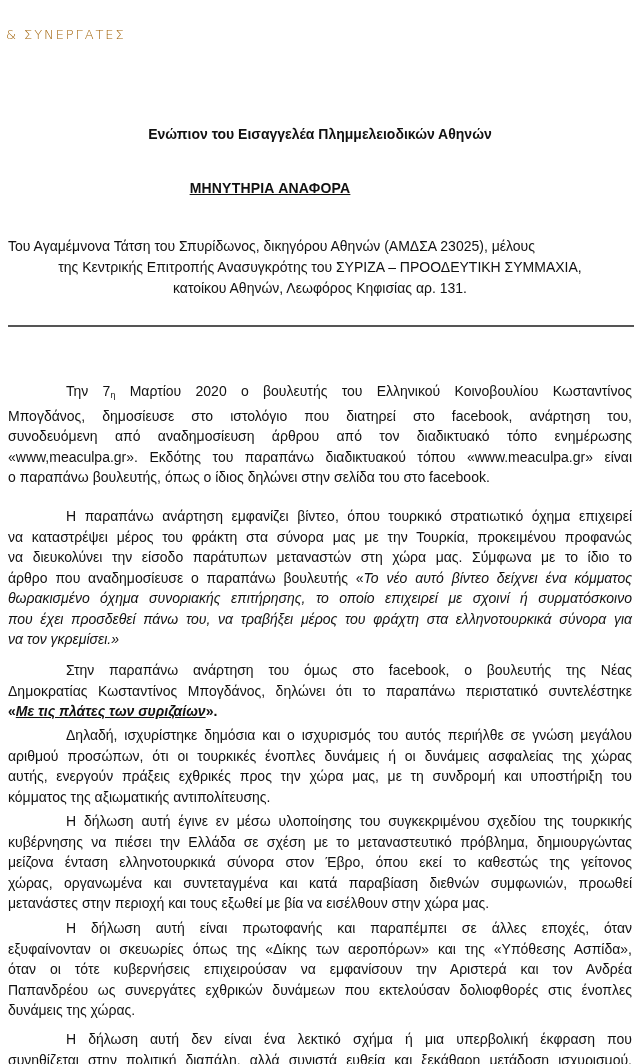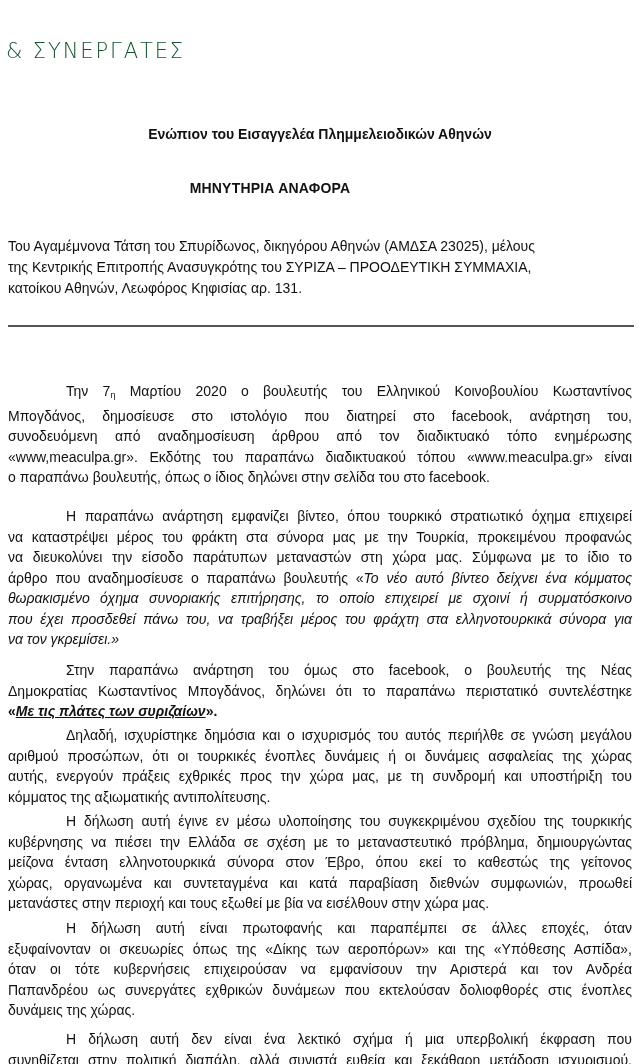--- a/index.html
+++ b/index.html
@@ -2,31 +2,31 @@
 <html><head>
   <meta charset="utf-8">
   <style>
     * { margin: 0; padding: 0; box-sizing: border-box; }
     html, body { width: 640px; height: 1064px; background: #ffffff; overflow: hidden; }
     body { position: relative; font-family: "Liberation Sans", sans-serif; color: #111; }
 
     .letterhead { position: absolute; left: 6px; top: 24px; color: #3a3a3a;
       font-family: "DejaVu Sans", sans-serif; font-weight: 300; }
     .lh-name { font-size: 22px; letter-spacing: 2.6px; line-height: 26px; }
-    .lh-sub { font-size: 21px; letter-spacing: 1.9px; line-height: 22px; color: #14532d; margin-top: 16px; }
+    .lh-sub { font-size: 13px; letter-spacing: 1.9px; line-height: 22px; color: #a16207; }
 
     .addressee { position: absolute; left: 0; width: 640px; top: 126px; text-align: center;
       font-weight: bold; font-size: 14px; }
     .doc-title { position: absolute; left: 0; width: 540px; top: 180px; text-align: center;
-      font-weight: bold; font-size: 14px; letter-spacing: 0.2px; }
+      font-weight: bold; font-size: 14px; letter-spacing: 0.2px; text-decoration: underline; }
 
     .complainant { position: absolute; left: 8px; width: 624px; top: 236px;
       font-weight: normal; font-size: 14px; line-height: 21px; }
     .complainant .l { display: block; white-space: nowrap; }
-    .complainant .l.c { }
+    .complainant .l.c { text-align: center; }
 
     .rule { position: absolute; left: 8px; width: 626px; top: 325px; height: 2px; background: #555; }
 
     .body-text { position: absolute; left: 8px; width: 624px; font-size: 14px;
       line-height: 20.5px; text-align: justify; margin-top: 36px; }
     .line { display: block; text-align: justify; text-align-last: justify; white-space: nowrap; }
     .line.last { text-align-last: left; }
     .indent { padding-left: 58px; }
     .sub { font-size: 9px; vertical-align: -2px; }
     .it { font-style: italic; }

